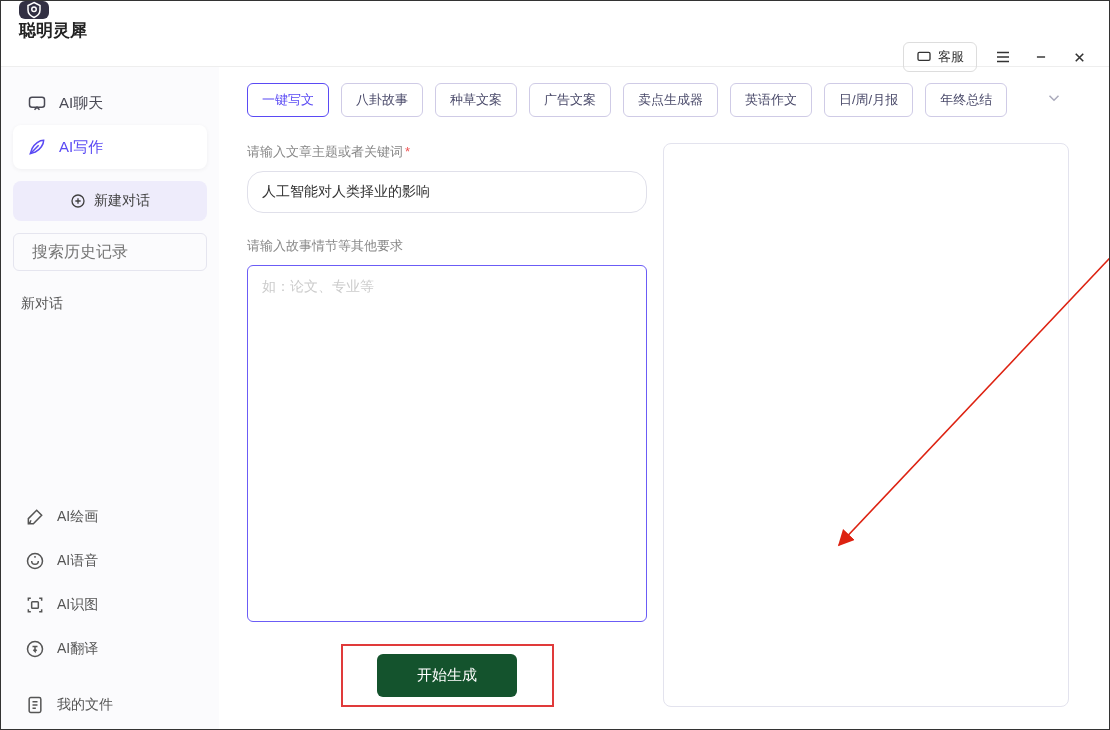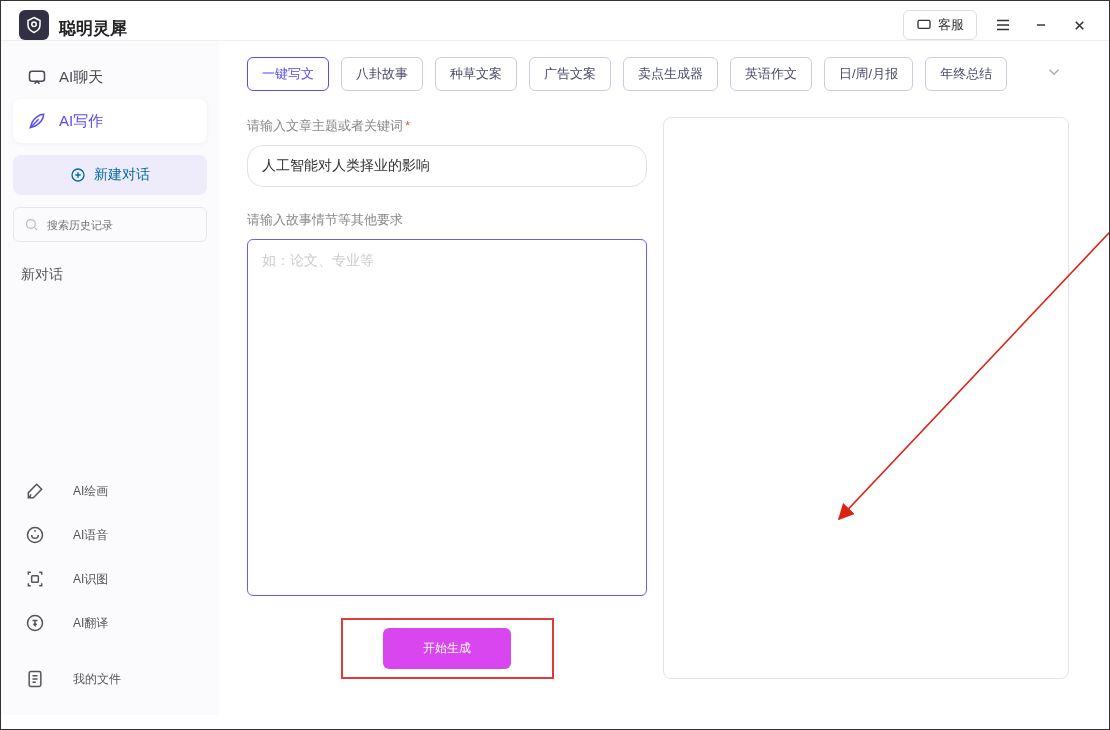--- a/index.html
+++ b/index.html
@@ -1,50 +1,50 @@
 <!DOCTYPE html>
 <html><head>
 <meta charset="utf-8">
 <style>
 * { box-sizing: border-box; margin: 0; padding: 0; }
 body { font-family: "Microsoft YaHei", -apple-system, sans-serif; background: #fff; width: 1110px; height: 730px; overflow: hidden; border: 1px solid #333; }
-.titlebar { height: 40px; display: flex; align-items: flex-end; padding: 0 18px; border-bottom: 1px solid #eee; }
+.titlebar { height: 66px; display: flex; align-items: flex-start; padding: 0 18px; border-bottom: 1px solid #eee; flex-direction: column; }
 .logo-box { width: 30px; height: 30px; background: #323043; border-radius: 6px; display: flex; align-items: center; justify-content: center; margin-right: 10px; }
 .logo-box svg { width: 18px; height: 18px; }
 .app-title { font-size: 17px; font-weight: 600; color: #222; }
 .titlebar-right { margin-left: auto; display: flex; align-items: center; gap: 14px; }
 .support-btn { display: flex; align-items: center; gap: 6px; border: 1px solid #ddd; border-radius: 6px; padding: 5px 12px; font-size: 13px; color: #333; cursor: pointer; }
 .win-btn { width: 24px; height: 24px; display: flex; align-items: center; justify-content: center; cursor: pointer; color: #333; }
 .layout { display: flex; height: calc(730px - 56px); }
 .sidebar { width: 218px; background: #fbfbfd; padding: 14px 12px; display: flex; flex-direction: column; }
 .nav-item { display: flex; align-items: center; gap: 12px; padding: 12px 14px; border-radius: 8px; font-size: 15px; color: #4a4a55; cursor: pointer; }
 .nav-item.active { background: #fff; box-shadow: 0 1px 4px rgba(0,0,0,0.05); color: #5a4af4; font-weight: 500; }
 .nav-item svg { width: 20px; height: 20px; flex-shrink: 0; }
-.new-chat { margin: 12px 0; display: flex; align-items: center; justify-content: center; gap: 8px; padding: 11px; background: #eeecfb; border-radius: 8px; color: #0369a1; font-size: 14px; cursor: pointer; }
+.new-chat { margin: 12px 0; display: flex; align-items: center; justify-content: center; gap: 8px; padding: 11px; background: #eeecfb; border-radius: 8px; color: #404040; font-size: 14px; cursor: pointer; }
 .search-box { display: flex; align-items: center; gap: 8px; padding: 9px 10px; border: 1px solid #e5e5ef; border-radius: 6px; color: #bbb; font-size: 13px; margin-bottom: 14px; }
-.search-box input { border: none; outline: none; background: none; flex: 1; color: #8b5cf6; font-size: 11px; }
+.search-box input { border: none; outline: none; background: none; flex: 1; color: #8b5cf6; font-size: 16px; }
 .history-item { padding: 10px 8px; font-size: 14px; color: #555; cursor: pointer; }
 .sidebar-spacer { flex: 1; }
-.tool-item { display: flex; align-items: center; gap: 28px; padding: 12px 12px; font-size: 12px; color: #555; cursor: pointer; }
+.tool-item { display: flex; align-items: center; gap: 12px; padding: 12px 12px; font-size: 14px; color: #555; cursor: pointer; }
 .tool-item svg { width: 20px; height: 20px; }
 .main { flex: 1; padding: 16px 40px 24px 28px; position: relative; }
 .category-row { display: flex; gap: 12px; align-items: center; margin-bottom: 26px; }
 .cat-chip { border: 1px solid #cfcbe6; border-radius: 6px; padding: 7px 14px; font-size: 13px; color: #4a4a6a; cursor: pointer; white-space: nowrap; }
 .cat-chip.active { border-color: #5a4af4; color: #5a4af4; font-weight: 500; }
 .expand-toggle { margin-left: auto; color: #aab; cursor: pointer; padding: 6px; }
 .content-columns { display: flex; gap: 16px; }
 .form-col { width: 400px; }
 .output-col { flex: 1; border: 1px solid #e3e3ee; border-radius: 8px; min-height: 540px; }
 .field-label { font-size: 13px; color: #888; margin-bottom: 10px; }
 .field-label .req { color: #e55; margin-left: 2px; }
 .topic-input { width: 100%; border: 1px solid #e0e0ea; border-radius: 16px; padding: 12px 14px; font-size: 14px; color: #333; outline: none; margin-bottom: 24px; }
 .req-textarea { width: 100%; height: 357px; border: 1.5px solid #6b5cf6; border-radius: 6px; padding: 12px 14px; font-size: 14px; color: #333; outline: none; resize: none; font-family: inherit; }
 .req-textarea::placeholder { color: #ccc; }
 .generate-wrap { width: 213px; margin: 18px auto 0; padding: 8px; border: 2px solid #e03a3a; display: flex; justify-content: center; }
-.generate-btn { background: #d946ef; color: #fff; border: none; border-radius: 6px; padding: 12px 40px; font-size: 12px; cursor: pointer; }
+.generate-btn { background: #14532d; color: #fff; border: none; border-radius: 6px; padding: 12px 40px; font-size: 15px; cursor: pointer; }
 .annotation-arrow { position: absolute; left: 605px; top: 60px; pointer-events: none; }
 </style>
 </head>
 <body>
 
 <div class="titlebar">
   <div class="logo-box">
     <svg viewBox="0 0 24 24" fill="none" stroke="#fff" stroke-width="2">
         <path d="M12 2l8 4v6c0 5-3.5 8-8 10-4.5-2-8-5-8-10V6l8-4z"></path>
         <circle cx="12" cy="11" r="3"></circle>

